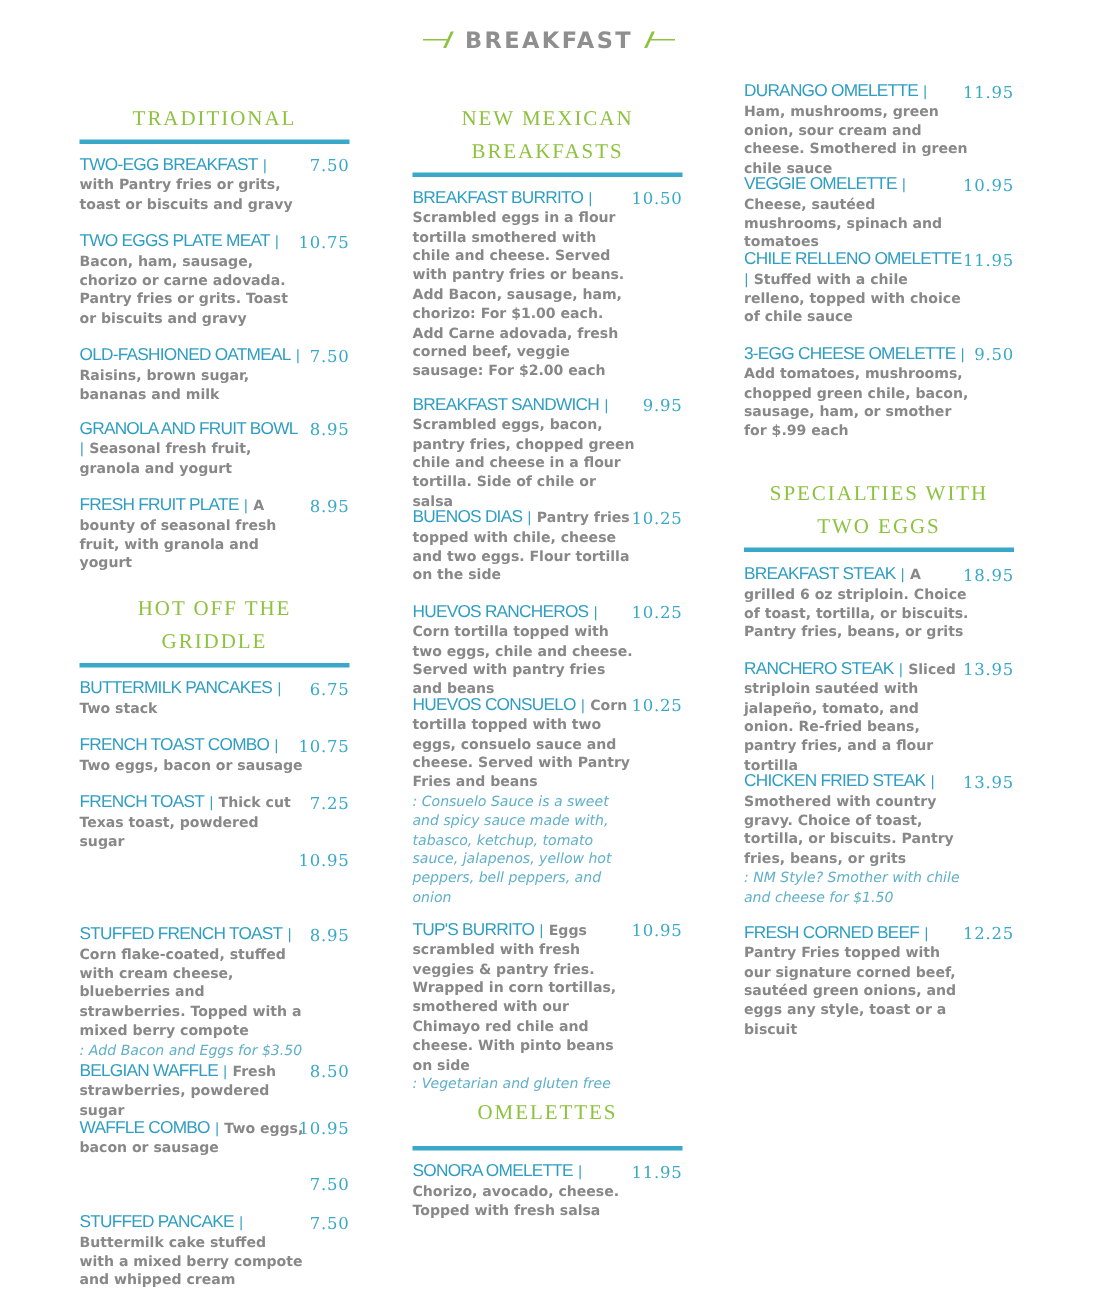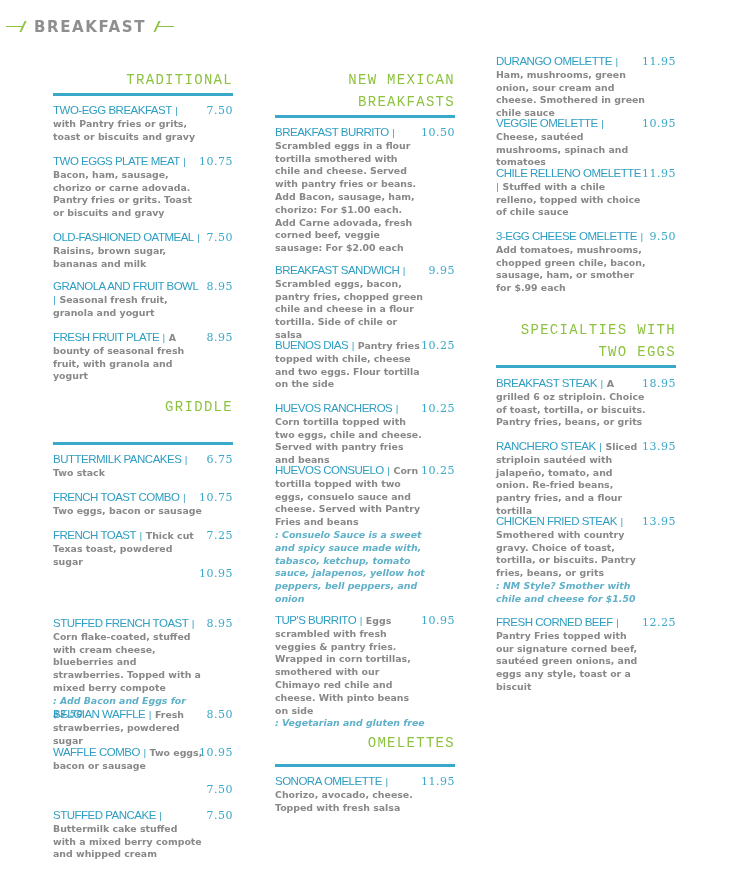--- a/index.html
+++ b/index.html
@@ -1,49 +1,49 @@
 <!DOCTYPE html>
 <html><head>
 <meta charset="utf-8">
 <style>
   html, body { margin: 0; padding: 0; background: #ffffff; }
   body { width: 732px; height: 870px; position: relative; overflow: hidden; font-family: "DejaVu Sans", sans-serif; }
   .page-title {
-    position: absolute; top: 18px; left: 0; width: 732px; 
+    position: absolute; top: 18px; left: 0; width: 732px; text-align: center;
     font-family: "DejaVu Sans", sans-serif; font-size: 15px; font-weight: bold; letter-spacing: 1.6px;
     color: #8f8f8f;
   }
   .page-title .deco { display: inline-block; width: 22px; height: 12px; position: relative; vertical-align: middle; margin: 0 6px; top: -2px; }
   .deco .h { position: absolute; top: 6px; height: 1.5px; background: #8dc23f; width: 16px; }
   .deco .s { position: absolute; top: 1px; width: 1.5px; height: 11px; background: #8dc23f; transform: skewX(-25deg); }
   .deco.left .h { left: 0; }
   .deco.left .s { left: 16px; }
   .deco.right .h { right: 0; }
   .deco.right .s { left: 4px; }
 
   .col { position: absolute; top: 0; width: 180px; }
   .col-1 { left: 53px; }
   .col-2 { left: 275px; }
   .col-3 { left: 496px; }
 
   .section-head {
-    position: absolute; left: 0; width: 180px; text-align: right;
-    font-family: Liberation Mono, monospace; font-size: 14px; letter-spacing: 1.3px;
+    position: absolute; left: 0; width: 180px; text-align: center;
+    font-family: Liberation Serif, serif; font-size: 14px; letter-spacing: 1.3px;
     color: #8dc23f; line-height: 22px;
   }
   .section-rule { position: absolute; left: 0; width: 180px; height: 2.5px; background: #3aa8c8; }
 
   .item { position: absolute; left: 0; width: 180px; }
   .item .text { width: 150px; font-size: 9.4px; line-height: 12.8px; color: #888888; font-weight: bold; font-family: "DejaVu Sans", sans-serif; }
   .item .name {
     font-family: "Liberation Sans", sans-serif; font-weight: normal; color: #2f9ec2; font-size: 11.5px;
     transform-origin: left; display: inline; letter-spacing: -0.5px;
   }
   .item .sep { color: #2f9ec2; font-weight: normal; }
-  .item .note { font-style: italic; font-weight: bold; color: #5fb0c8; display: block; }
+  .item .note { font-style: italic; font-weight: normal; color: #5fb0c8; display: block; }
   .item .price {
     position: absolute; top: 0; right: 0; font-family: "DejaVu Serif", serif; color: #3aa8c8;
     font-size: 11px; letter-spacing: 0.5px;
   }
 </style>
 </head>
 <body>
 
 <div class="page-title">
   <span class="deco left"><span class="h"></span><span class="s"></span></span><span>BREAKFAST</span><span class="deco right"><span class="s"></span><span class="h"></span></span>
@@ -68,20 +68,21 @@
   <div class="item" style="top:280px">
     <div class="text"><span class="name">GRANOLA AND FRUIT BOWL</span> <span class="sep">|</span> <span>Seasonal fresh fruit, granola and yogurt</span></div>
     <div class="price">8.95</div>
   </div>
   <div class="item" style="top:331px">
     <div class="text"><span class="name">FRESH FRUIT PLATE</span> <span class="sep">|</span> <span>A bounty of seasonal fresh fruit, with granola and yogurt</span></div>
     <div class="price">8.95</div>
   </div>
 
   <div class="section-head" style="top:396px">
+    <div>HOT OFF THE</div>
     <div>GRIDDLE</div>
   </div>
   <div class="section-rule" style="top:442px"></div>
 
   <div class="item" style="top:453px">
     <div class="text"><span class="name">BUTTERMILK PANCAKES</span> <span class="sep">|</span> <span>Two stack</span></div>
     <div class="price">6.75</div>
   </div>
   <div class="item" style="top:491px">
     <div class="text"><span class="name">FRENCH TOAST COMBO</span> <span class="sep">|</span> <span>Two eggs, bacon or sausage</span></div>

